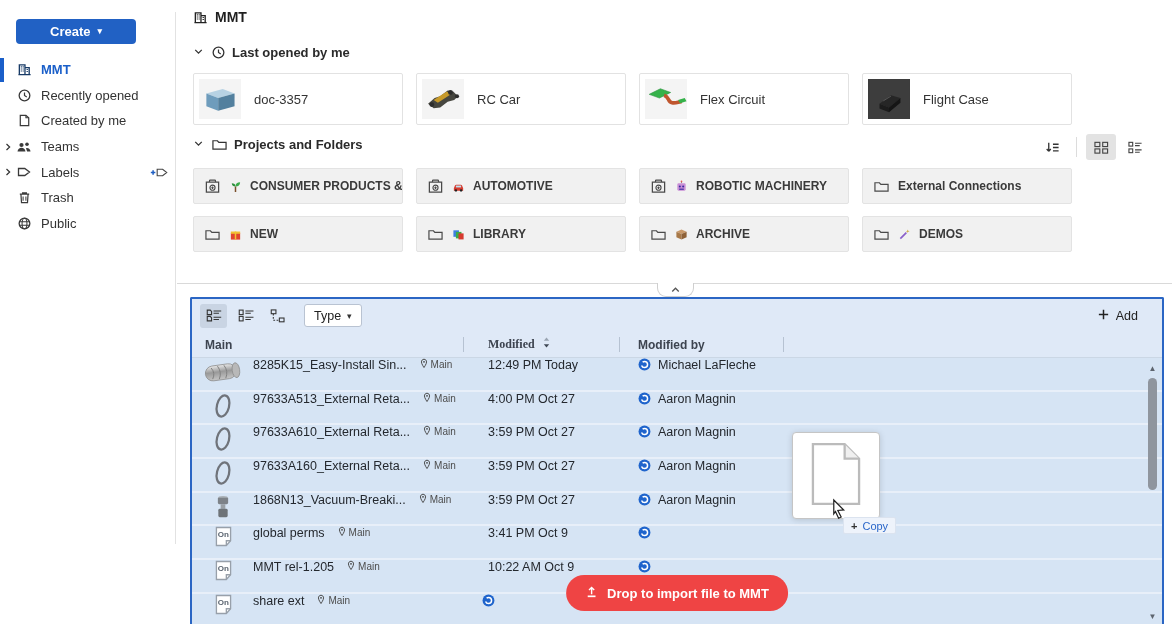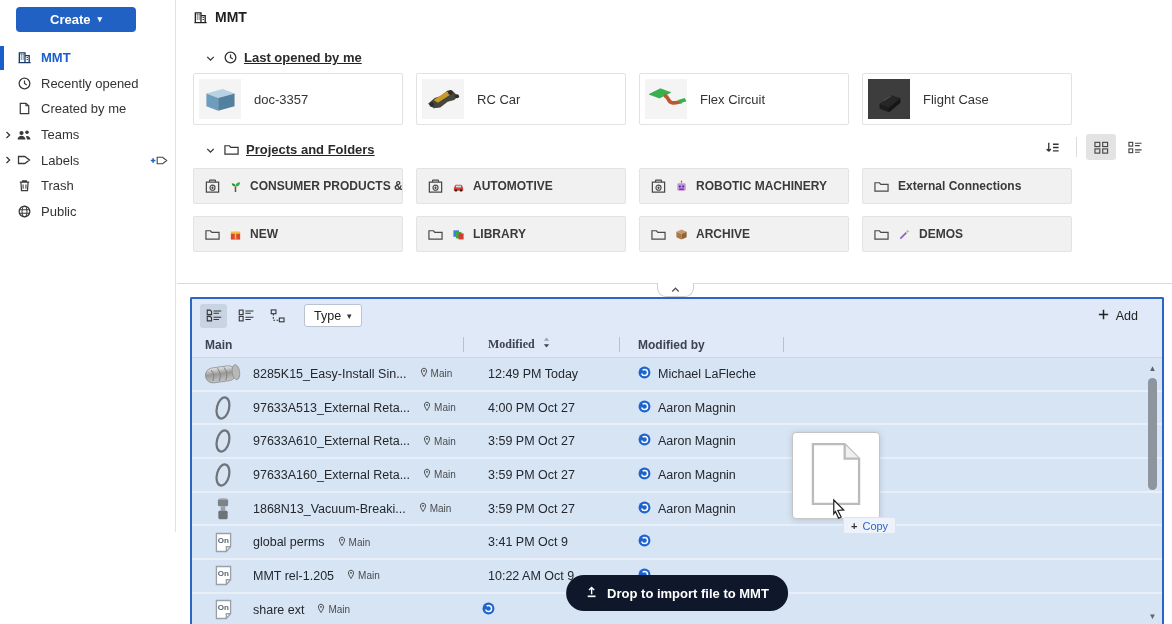--- a/index.html
+++ b/index.html
@@ -1,39 +1,39 @@
 <!DOCTYPE html>
 <html><head>
 <meta charset="utf-8">
 <style>
   *{margin:0;padding:0;box-sizing:border-box;}
   html,body{background:#fff;}
   body{font-family:"Liberation Sans",sans-serif;}
   .screen{position:relative;width:1172px;height:624px;overflow:hidden;background:#fff;font-size:13px;color:#333;}
 
   
-  .sidebar{position:absolute;left:0;top:0;width:176px;height:532px;background:#fff;border-right:1px solid #e2e2e2;}
+  .sidebar{position:absolute;left:0;top:12px;width:176px;height:532px;background:#fff;border-right:1px solid #e2e2e2;}
   .create-btn{display:flex;align-items:center;justify-content:center;gap:7px;margin:7px 0 0 16px;width:120px;height:25px;
     background:#2161c4;color:#fff;border:none;border-radius:4px;font-weight:bold;font-size:13px;font-family:inherit;cursor:pointer;}
   .create-btn .caret{font-size:9px;line-height:1;}
   .nav{margin-top:13px;}
   .nav-item{position:relative;display:flex;align-items:center;height:25.6px;padding-left:15px;gap:8px;color:#333;cursor:pointer;}
   .nav-item .chev{position:absolute;left:2px;top:50%;transform:translateY(-50%);display:flex;color:#333;}
   .nav-item .nicon{display:flex;width:18px;justify-content:center;color:#3a3a3a;flex:none;}
   .nav-item .nlabel{font-size:13px;white-space:nowrap;}
   .nav-item.active{color:#1a5fc9;font-weight:bold;}
   .nav-item.active .nicon{color:#173a66;}
   .nav-item.active::before{content:"";position:absolute;left:0;top:1px;bottom:1px;width:4px;background:#1a5fc9;}
   .nav-item .naction{position:absolute;right:6px;display:flex;cursor:pointer;}
 
   
   .main{position:absolute;left:177px;top:0;width:995px;height:624px;}
   .doc-header{position:absolute;left:16px;top:9px;display:flex;align-items:center;gap:7px;font-weight:bold;font-size:14px;color:#1f1f1f;}
   .doc-header .hicon{display:flex;color:#222;}
-  .section-header{position:absolute;left:27px;display:flex;align-items:flex-end;gap:6px;height:20px;color:#222;cursor:pointer;text-decoration:underline;}
+  .section-header{position:absolute;left:15px;display:flex;align-items:flex-start;gap:6px;height:20px;color:#222;cursor:pointer;}
   .section-header .sicon{display:flex;color:#333;}
   .section-title{font-weight:bold;font-size:13px;color:#2a2a2a;}
 
   .cards{position:absolute;left:16px;display:grid;grid-template-columns:repeat(4,210px);gap:12px 13px;}
   .doc-card{height:52px;background:#fff;border:1px solid #e2e2e2;border-radius:2px;display:flex;align-items:center;gap:13px;padding:5px;cursor:pointer;}
   .doc-thumb{width:42px;height:40px;background:#f4f4f4;display:flex;align-items:center;justify-content:center;overflow:hidden;flex:none;}
   .doc-thumb.dark{background:#3d3d3d;}
   .doc-name{font-size:13px;color:#333;}
   .folder-card{height:36px;background:#f1f1f1;border:1px solid #e3e3e3;border-radius:2px;display:flex;align-items:center;gap:8px;padding:0 10px;
     font-size:12px;font-weight:bold;color:#3a3a3a;cursor:pointer;white-space:nowrap;overflow:hidden;}
@@ -62,36 +62,36 @@
   .add-btn{display:flex;align-items:center;gap:6px;background:transparent;border:none;font-size:12.5px;color:#222;cursor:pointer;margin-right:16px;font-family:inherit;}
 
   .thead{display:grid;grid-template-columns:272px 156px 164px 1fr;height:26px;align-items:center;border-bottom:1px solid #cbd7e5;}
   .th{display:flex;align-items:center;height:15px;border-right:1px solid #b6c2d2;font-weight:bold;font-size:12px;color:#3d4450;}
   .th.c1{padding-left:13px;}
   .th.c2{padding-left:24px;gap:7px;font-family:Liberation Serif, serif;}
   .th.c3{padding-left:18px;}
   .th.c4{border-right:none;}
 
   .trow{display:grid;grid-template-columns:272px 156px 164px 1fr;height:33.7px;background:#d6e4f4;border-bottom:2px solid #e8eff9;cursor:pointer;}
-  .td{display:flex;align-items:center;font-size:12.5px;color:#24282e;overflow:hidden;}
+  .td{display:flex;align-items:flex-start;font-size:12.5px;color:#24282e;overflow:hidden;}
   .td.c1{padding-left:10px;gap:9px;}
   .rthumb{width:42px;display:flex;justify-content:center;align-items:center;flex:none;}
   .rname{white-space:nowrap;}
   .branch{display:flex;align-items:center;gap:3px;font-size:10px;font-weight:normal;color:#4c4c4c;margin-left:4px;flex:none;}
   .td.c2{padding-left:24px;}
   .td.c3{padding-left:18px;gap:7px;}
 
   .vscroll{position:absolute;right:3px;top:62px;bottom:2px;width:13px;}
   .sarrow{position:absolute;left:0;width:13px;height:12px;font-size:8px;color:#5d646e;text-align:center;line-height:12px;}
   .sarrow.up{top:2px;}
   .sarrow.down{bottom:2px;}
   .sthumb{position:absolute;left:2px;top:17px;width:9px;height:112px;background:#8f959e;border-radius:5px;cursor:pointer;}
 
   .drop-pill{position:absolute;left:50%;transform:translateX(-50%);top:276px;height:36px;display:flex;align-items:center;gap:9px;padding:0 19px;
-    background:#0f172a;border:none;border-radius:18px;color:#fff;font-weight:bold;font-size:13px;font-family:inherit;cursor:pointer;z-index:4;}
+    background:#ef4444;border:none;border-radius:18px;color:#fff;font-weight:bold;font-size:13px;font-family:inherit;cursor:pointer;z-index:4;}
 
   
   .drag-ghost{position:absolute;left:615px;top:432px;width:88px;height:87px;background:#fff;border:1px solid #c5c5c5;border-radius:4px;
     box-shadow:0 1px 6px rgba(0,0,0,.15);display:flex;align-items:center;justify-content:center;z-index:5;}
   .cursor-arrow{position:absolute;left:653px;top:498px;z-index:7;display:flex;}
   .copy-badge{position:absolute;left:666px;top:517px;height:17px;display:flex;align-items:center;gap:5px;padding:0 7px;background:#eef3fb;
     border:1px solid #dbe3ef;border-radius:2px;font-size:11px;z-index:6;}
   .copy-badge .plus{color:#333;font-weight:bold;}
   .copy-badge .copytxt{color:#2a66c9;}
 </style>

